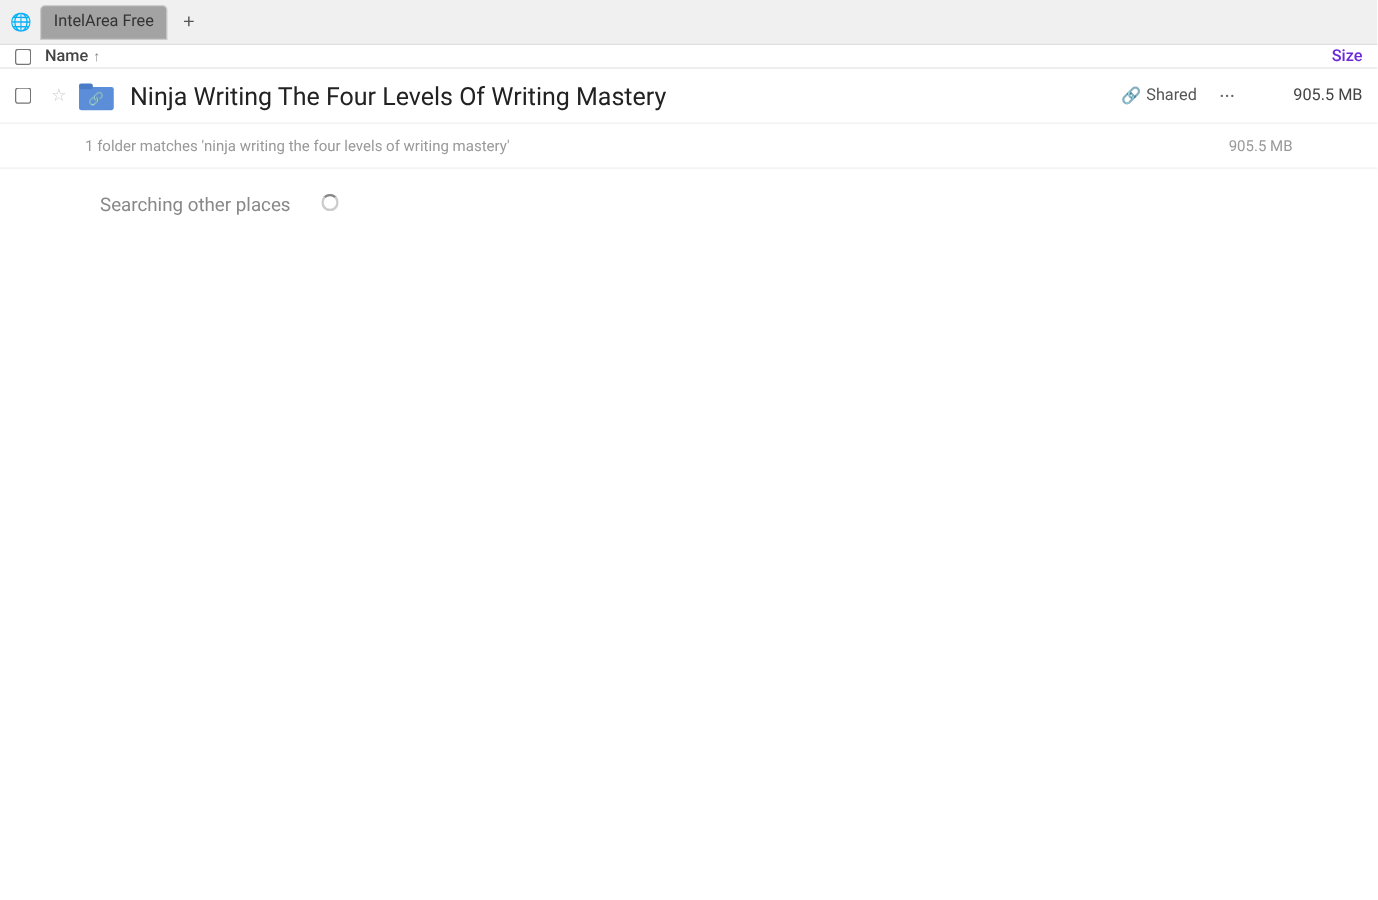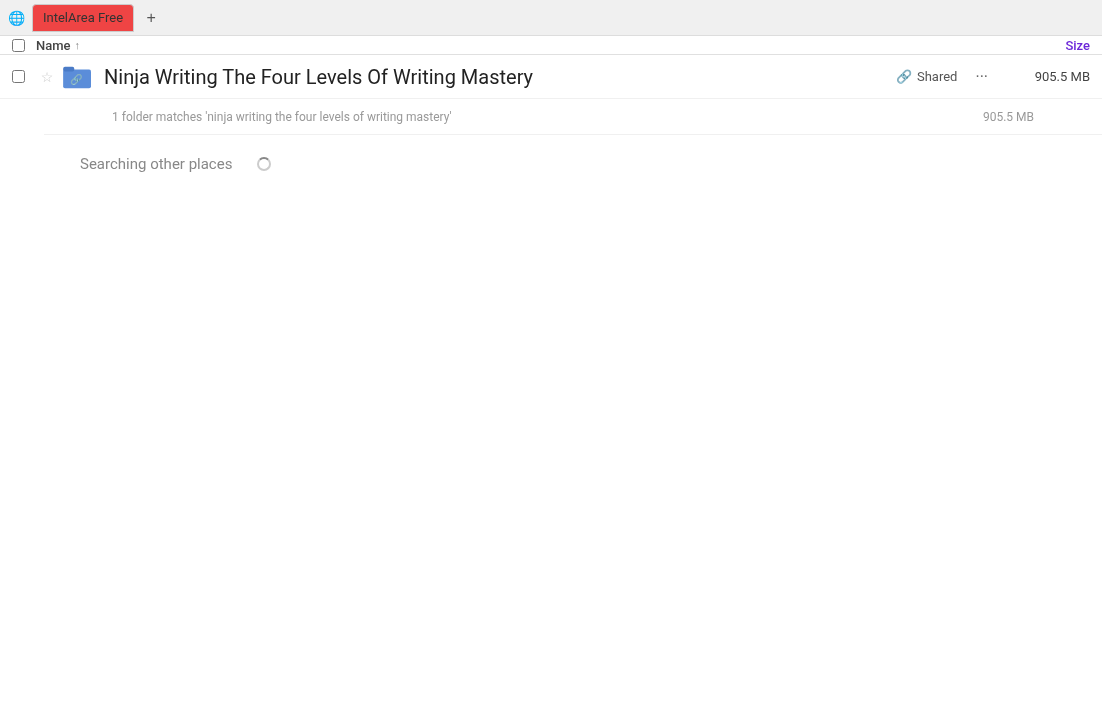--- a/index.html
+++ b/index.html
@@ -35,21 +35,21 @@
       align-items: center;
       justify-content: center;
       font-size: 14px;
     }
 
     .tab-item {
       display: flex;
       align-items: center;
       height: 28px;
       padding: 0 10px;
-      background: #ef4444;
+      background: #a3a3a3;
       border: 1px solid #ccc;
       border-radius: 4px 4px 0 0;
       font-size: 13px;
       cursor: pointer;
       gap: 6px;
     }
 
     .tab-add-btn {
       width: 22px;
       height: 22px;
@@ -172,38 +172,36 @@
       color: #444;
     }
 
     
     .match-info-row {
       display: flex;
       align-items: center;
       padding: 0 68px;
       height: 36px;
       border-bottom: 1px solid #f0f0f0;
-      margin-left: 44px;
     }
 
     .match-info-text {
       flex: 1;
       font-size: 12px;
       color: #999;
     }
 
     .match-info-size {
       font-size: 12px;
       color: #999;
     }
 
     
     .searching-section {
       display: flex;
-      align-items: center;
       padding: 20px 80px;
       gap: 25px;
     }
 
     .searching-text {
       font-size: 15px;
       color: #888;
     }
 
     .searching-spinner {

